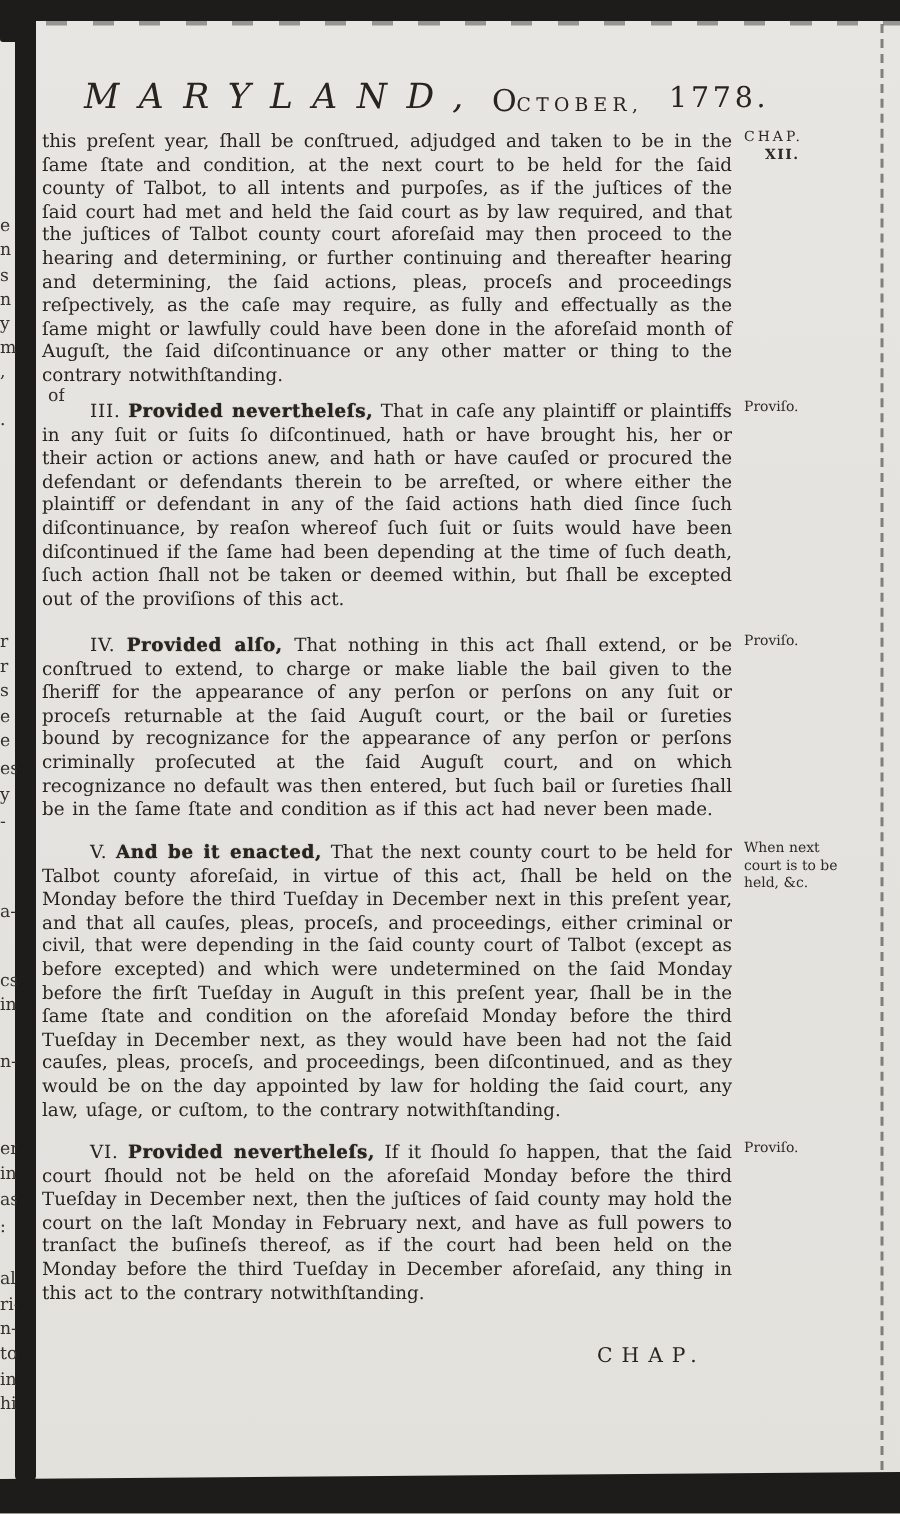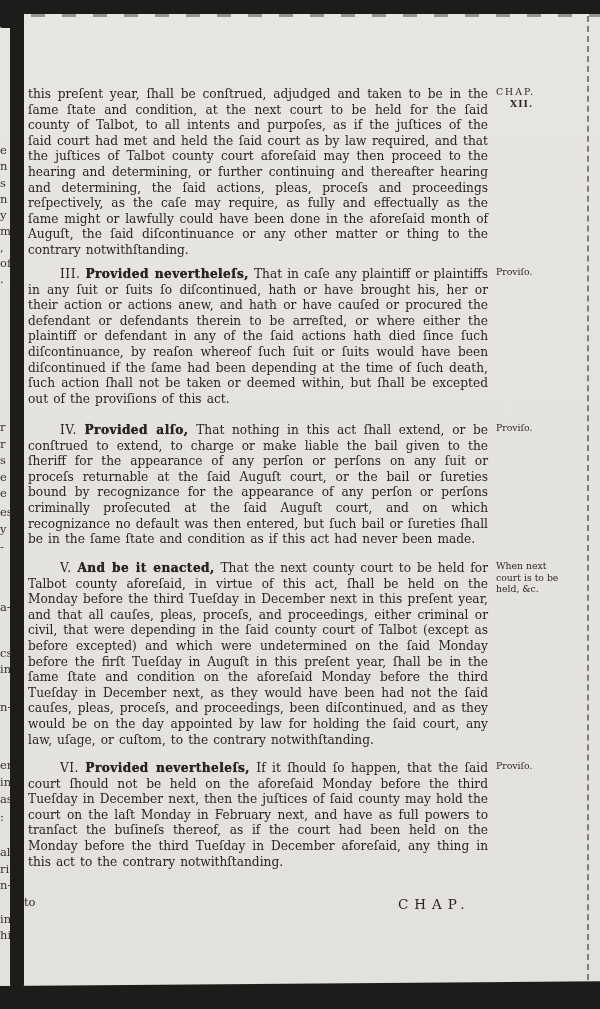--- a/index.html
+++ b/index.html
@@ -52,46 +52,51 @@
   <div class="edge-right"></div>
 
   <div class="left-frags">
       <span style="top: 143px;">e</span>
       <span style="top: 159px;">n</span>
       <span style="top: 176px;">s</span>
       <span style="top: 192px;">n</span>
       <span style="top: 208px;">y</span>
       <span style="top: 224px;">m</span>
       <span style="top: 240px;">,</span>
-      <span style="top: 256px;">of</span>
+      <span style="top: 256px; padding-left: 32px;">of</span>
       <span style="top: 272px;">.</span>
       <span style="top: 420px;">r</span>
       <span style="top: 437px;">r</span>
       <span style="top: 453px;">s</span>
       <span style="top: 470px;">e</span>
       <span style="top: 486px;">e</span>
       <span style="top: 505px;">es</span>
       <span style="top: 522px;">y</span>
       <span style="top: 540px;">-</span>
       <span style="top: 600px;">a-</span>
       <span style="top: 646px;">cs</span>
       <span style="top: 662px;">in</span>
       <span style="top: 700px;">n-</span>
       <span style="top: 758px; text-align: center;">en</span>
       <span style="top: 775px;">in</span>
       <span style="top: 792px;">as,</span>
       <span style="top: 810px;">:</span>
       <span style="top: 845px;">all</span>
       <span style="top: 862px;">ri-</span>
       <span style="top: 878px;">n-</span>
-      <span style="top: 895px; margin-left: 24px;">to</span>
+      <span style="top: 895px;">to</span>
       <span style="top: 912px;">in</span>
       <span style="top: 928px;">his</span>
     </div>
 
+  <div class="header">
+    <span class="hd-title">MARYLAND,</span>
+    <span class="hd-month"><span class="big-o">O</span><span class="rest">ctober,</span></span>
+    <span class="hd-year">1778.</span>
+  </div>
 
   <div class="mnote" style="top:86px">
     <div class="chapline">CHAP.</div>
     <div class="chapnum">XII.</div>
   </div>
 
   <p class="para" style="top:87px"><span>this preſent year, ſhall be conſtrued, adjudged and taken to be in the ſame ſtate and condition, at the next court to be held for the ſaid county of Talbot, to all intents and purpoſes, as if the juſtices of the ſaid court had met and held the ſaid court as by law required, and that the juſtices of Talbot county court aforeſaid may then proceed to the hearing and determining, or further continuing and thereafter hearing and determining, the ſaid actions, pleas, proceſs and proceedings reſpectively, as the caſe may require, as fully and effectually as the ſame might or lawfully could have been done in the aforeſaid month of Auguſt, the ſaid diſcontinuance or any other matter or thing to the contrary notwithſtanding.</span></p>
 
   <p class="para indent" style="top:267px"><span class="pnum">III.</span> <span class="blackletter">Provided nevertheleſs,</span> <span>That in caſe any plaintiff or plaintiffs in any ſuit or ſuits ſo diſcontinued, hath or have brought his, her or their action or actions anew, and hath or have cauſed or procured the defendant or defendants therein to be arreſted, or where either the plaintiff or defendant in any of the ſaid actions hath died ſince ſuch diſcontinuance, by reaſon whereof ſuch ſuit or ſuits would have been diſcontinued if the ſame had been depending at the time of ſuch death, ſuch action ſhall not be taken or deemed within, but ſhall be excepted out of the proviſions of this act.</span></p>
   <div class="mnote" style="top:266px">Proviſo.</div>

